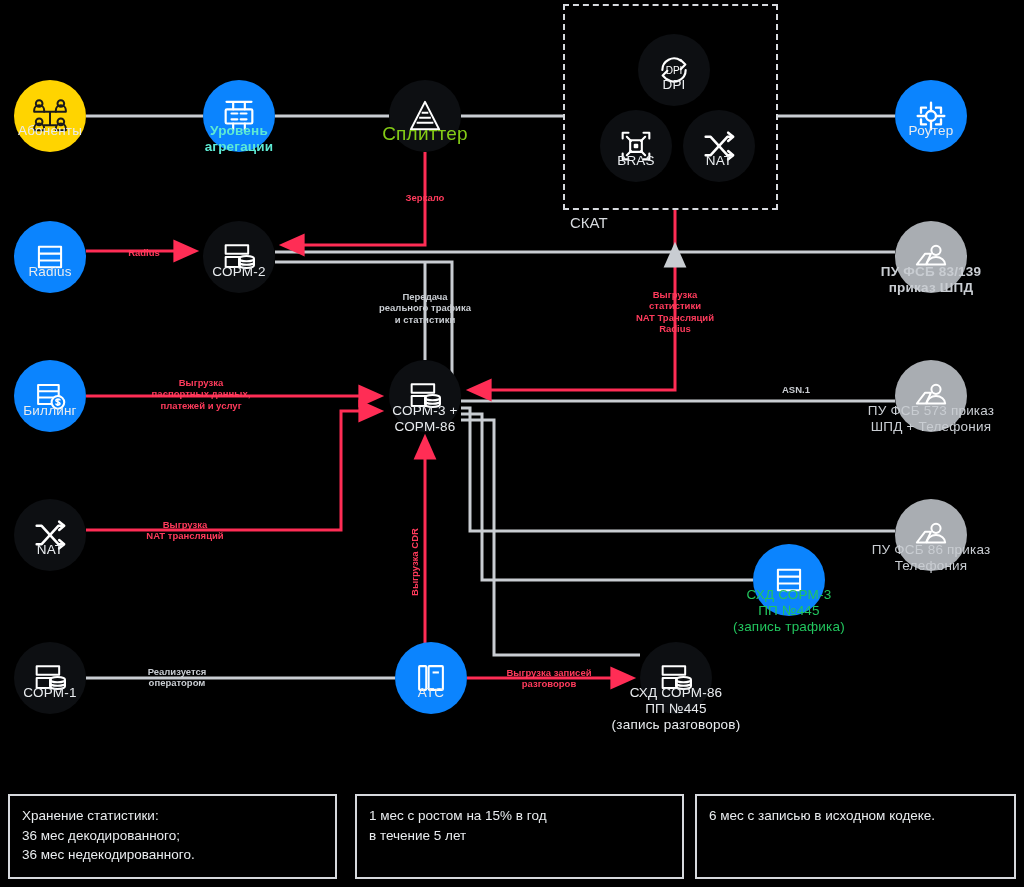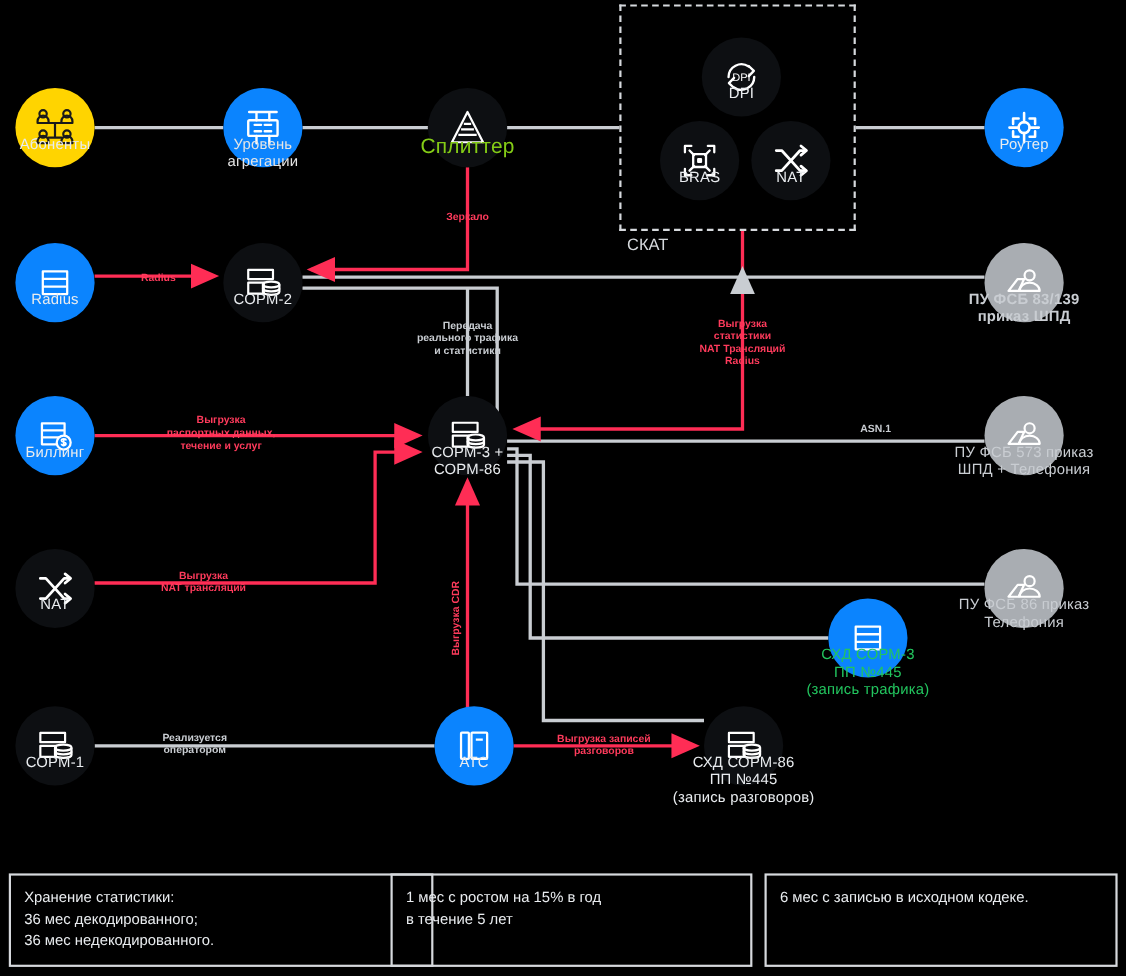--- a/index.html
+++ b/index.html
@@ -146,21 +146,21 @@
       <div class="node" style="left: 239px; top: 116px;">
         <div class="disc" style="width: 72px; height: 72px; background: rgb(11, 132, 254);">
           <span>
             <svg width="40" height="40" viewBox="0 0 48 48" fill="none" stroke="#fff" stroke-width="2.6" stroke-linecap="round" stroke-linejoin="round">
      <rect x="8" y="16" width="32" height="17" rx="1.5"></rect>
      <path d="M15 21h7M26 21h7M15 28h7M26 28h7"></path>
      <path d="M17 16V7M31 16V7M17 33v8M31 33v8M9 7h30"></path>
             </svg>
           </span>
         </div>
-        <div class="cap" style="top: 43px; color: #e5e5e5; font-size: 13.5px;">
+        <div class="cap" style="top: 43px; color: #5eead4; font-size: 13.5px; font-weight: bold;">
           <div>Уровень</div>
           <div>агрегации</div>
         </div>
       </div>
       <div class="node" style="left: 425px; top: 116px;">
         <div class="disc" style="width: 72px; height: 72px; background: rgb(13, 15, 18);">
           <span>
             <svg width="40" height="40" viewBox="0 0 48 48" fill="none" stroke="#fff" stroke-width="2.4" stroke-linejoin="round">
      <path d="M24 7 L41 40 H7 Z"></path>
               <path d="M17 26h14M14 32h20M20 20h8"></path>
@@ -431,21 +431,21 @@
       </div>
       <div class="lbl red" style="left: 675px; top: 312px; font-size: 9.5px;">
         <div>Выгрузка</div>
         <div>статистики</div>
         <div>NAT Трансляций</div>
         <div>Radius</div>
       </div>
       <div class="lbl red" style="left: 201px; top: 394px; font-size: 9.5px;">
         <div>Выгрузка</div>
         <div>паспортных данных,</div>
-        <div>течение и услуг</div>
+        <div>платежей и услуг</div>
       </div>
       <div class="lbl grey" style="left: 796px; top: 390px; font-size: 9.5px;">
         <div>ASN.1</div>
       </div>
       <div class="lbl red" style="left: 185px; top: 530px; font-size: 9.5px;">
         <div>Выгрузка</div>
         <div>NAT трансляций</div>
       </div>
       <div class="lbl red vert" style="left: 415px; top: 562px; font-size: 9.5px;">
         <div>Выгрузка CDR</div>
@@ -454,21 +454,21 @@
         <div>Реализуется</div>
         <div>оператором</div>
       </div>
       <div class="lbl red" style="left: 549px; top: 678px; font-size: 9.5px;">
         <div>Выгрузка записей</div>
         <div>разговоров</div>
       </div>
     </div>
 
   <div id="notes">
-      <div class="note" style="left: 8px; top: 794px; width: 386px; height: 85px;">
+      <div class="note" style="left: 8px; top: 794px; width: 329px; height: 85px;">
         <div>Хранение статистики:</div>
         <div>36 мес декодированного;</div>
         <div>36 мес недекодированного.</div>
       </div>
       <div class="note" style="left: 355px; top: 794px; width: 329px; height: 85px;">
         <div>1 мес с ростом на 15% в год</div>
         <div>в течение 5 лет</div>
       </div>
       <div class="note" style="left: 695px; top: 794px; width: 321px; height: 85px;">
         <div>6 мес с записью в исходном кодеке.</div>

